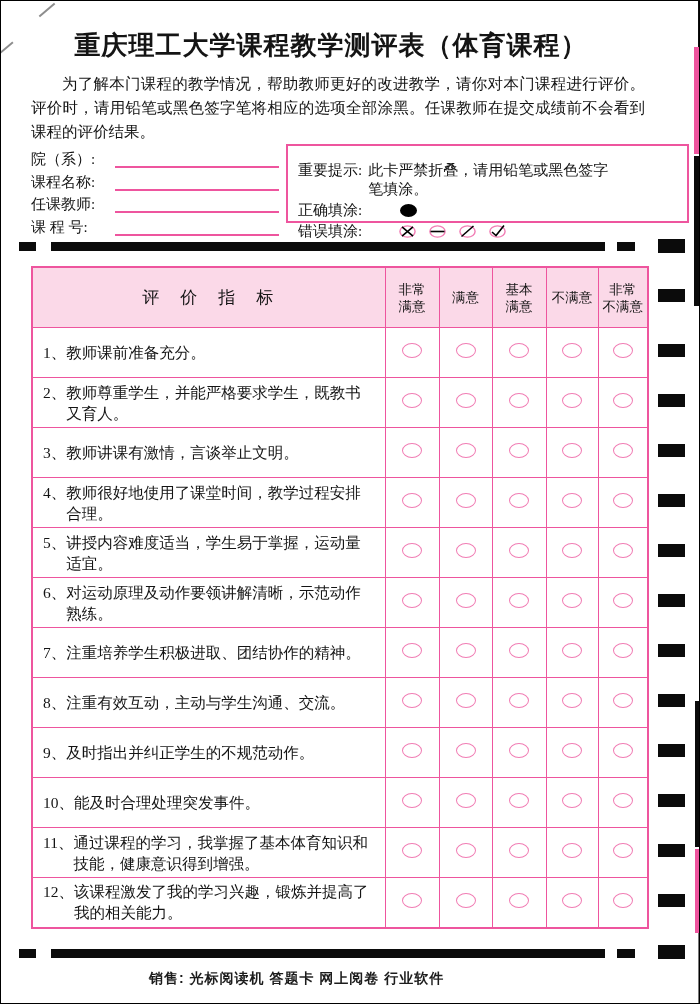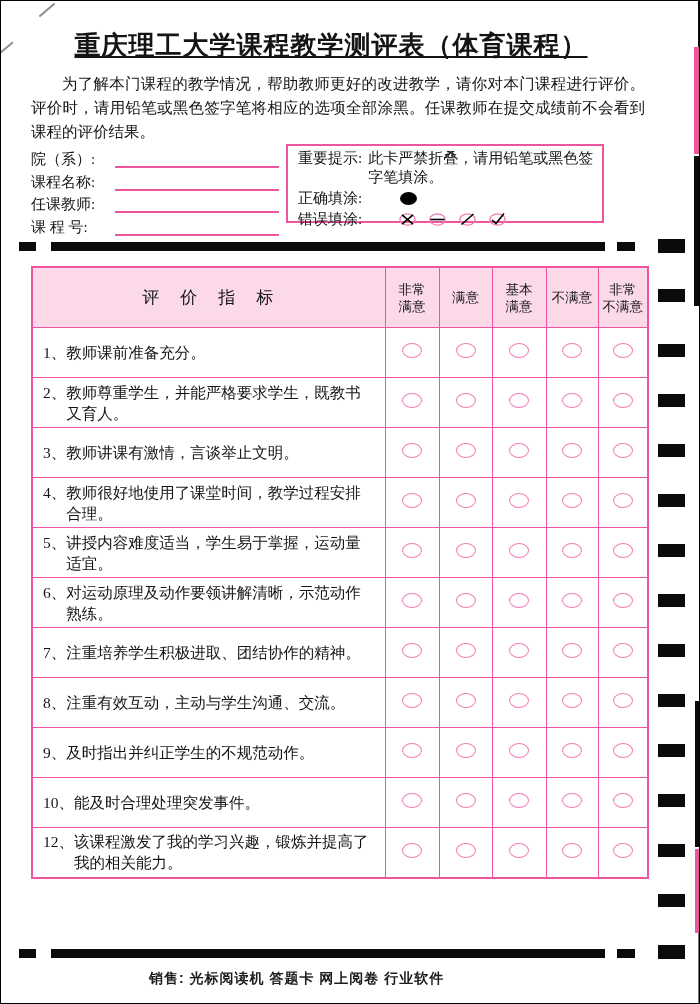--- a/index.html
+++ b/index.html
@@ -14,41 +14,41 @@
     border:1px solid #000;box-sizing:border-box;overflow:hidden;
     font-family:"Liberation Serif","DejaVu Serif",serif;color:var(--ink);
   }
   
   .scratch{position:absolute;background:#8d8d8d;height:2px;transform:rotate(-40deg);}
   .scratch.a{left:36px;top:8px;width:20px;}
   .scratch.b{left:-4px;top:46px;width:18px;}
 
   .title{
     position:absolute;top:27px;left:0;width:660px;margin:0;text-align:center;
-    font-size:26px;font-weight:600;letter-spacing:1px;text-decoration:underline;
+    font-size:26px;font-weight:600;letter-spacing:1px;
   }
   .intro{
     position:absolute;top:71px;left:30px;width:614px;margin:0;
     font-size:15.5px;line-height:24px;text-indent:2em;text-align:justify;
   }
 
   
   .fields{position:absolute;left:30px;top:145px;}
   .field-row{height:22.4px;display:flex;align-items:flex-end;font-size:15px;}
   .field-label{display:inline-block;width:84px;line-height:18px;}
   .field-line{
     display:inline-block;width:164px;height:15px;
     border-bottom:2px solid var(--pink);
   }
 
   
   .notice{
-    position:absolute;left:285px;top:143px;width:318px;height:79px;
+    position:absolute;left:285px;top:143px;width:403px;height:79px;
     box-sizing:border-box;border:2px solid var(--pink);
-    padding:3px 6px 0 10px;font-size:15px;line-height:19px;
+    padding:15px 6px 0 10px;font-size:15px;line-height:19px;
   }
   .notice-l1{display:flex;}
   .notice-title{flex:0 0 auto;margin-right:6px;}
   .notice-text{width:240px;}
   .notice-l2,.notice-l3{display:flex;align-items:center;height:21px;}
   .notice-l2{margin-top:1px;}
   .fill-dot{
     display:inline-block;width:17px;height:13px;background:#000;
     border-radius:50%;margin-left:38px;
   }
@@ -311,20 +311,33 @@
           </td>
           <td class="bub-td"><span class="bubble"></span></td>
           <td class="bub-td"><span class="bubble"></span></td>
           <td class="bub-td"><span class="bubble"></span></td>
           <td class="bub-td"><span class="bubble"></span></td>
           <td class="bub-td"><span class="bubble"></span></td>
         </tr>
         <tr>
           <td class="ind-td">
             <div class="ind-wrap">
+              <span class="ind-num">11、</span>
+              <span class="ind-text">通过课程的学习，我掌握了基本体育知识和技能，健康意识得到增强。</span>
+            </div>
+          </td>
+          <td class="bub-td"><span class="bubble"></span></td>
+          <td class="bub-td"><span class="bubble"></span></td>
+          <td class="bub-td"><span class="bubble"></span></td>
+          <td class="bub-td"><span class="bubble"></span></td>
+          <td class="bub-td"><span class="bubble"></span></td>
+        </tr>
+        <tr>
+          <td class="ind-td">
+            <div class="ind-wrap">
               <span class="ind-num">12、</span>
               <span class="ind-text">该课程激发了我的学习兴趣，锻炼并提高了我的相关能力。</span>
             </div>
           </td>
           <td class="bub-td"><span class="bubble"></span></td>
           <td class="bub-td"><span class="bubble"></span></td>
           <td class="bub-td"><span class="bubble"></span></td>
           <td class="bub-td"><span class="bubble"></span></td>
           <td class="bub-td"><span class="bubble"></span></td>
         </tr>

